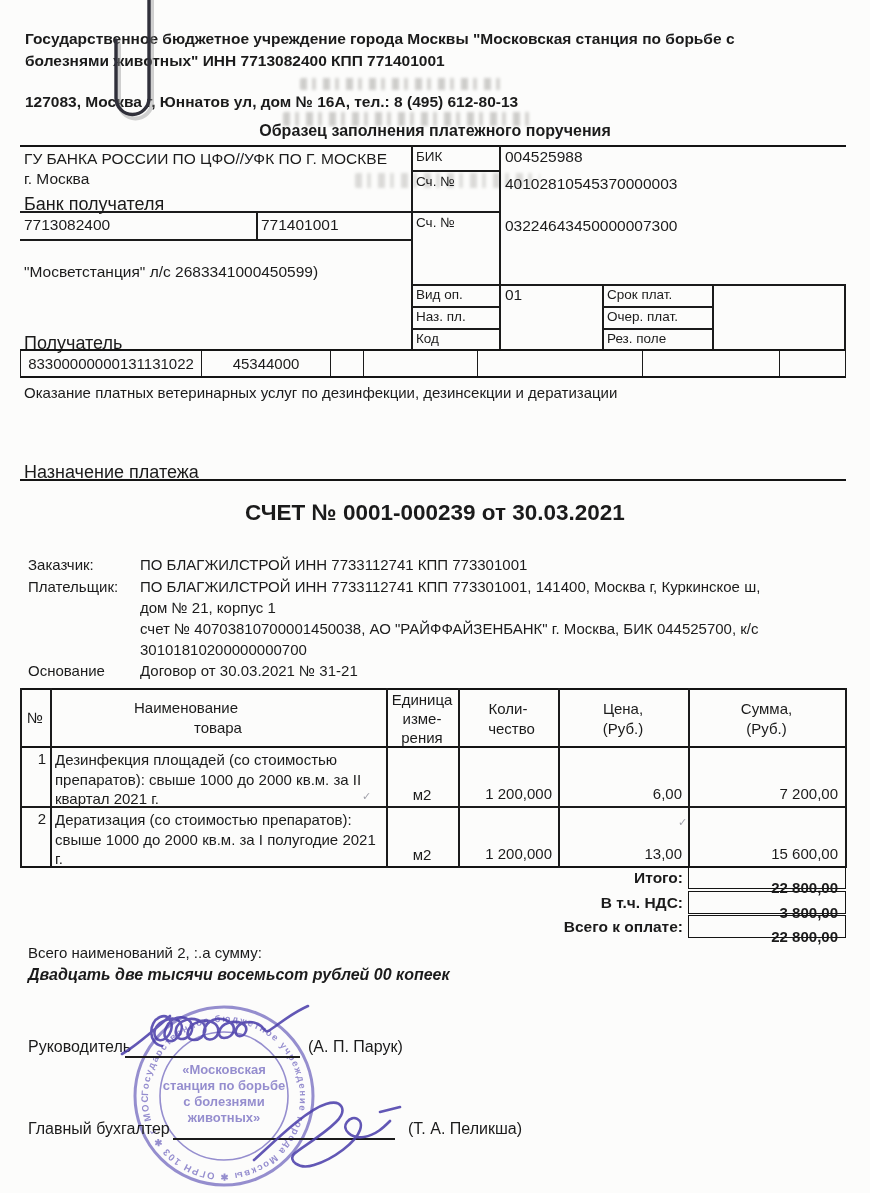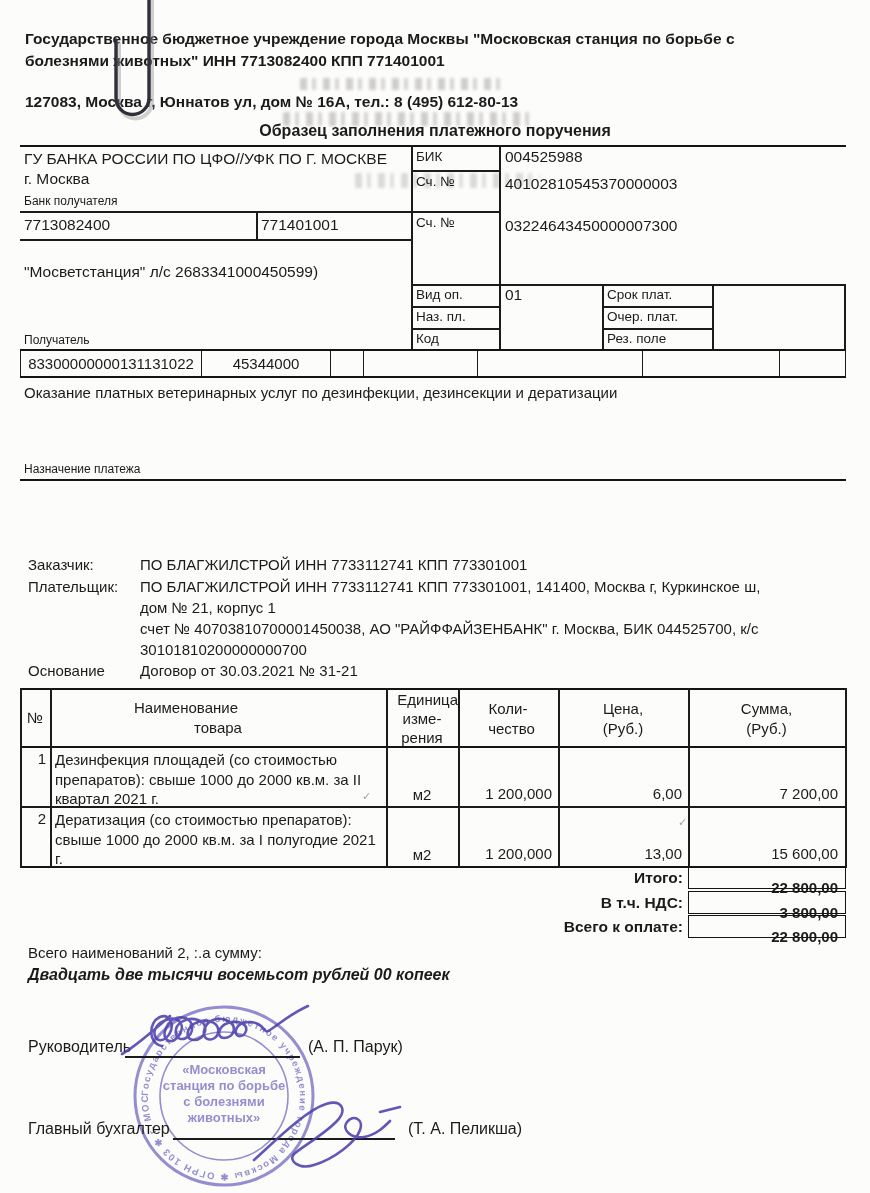--- a/index.html
+++ b/index.html
@@ -1,21 +1,21 @@
 <!DOCTYPE html>
 <html><head>
 <meta charset="utf-8">
 <style>
   * { margin:0; padding:0; box-sizing:border-box; }
   body { font-family:"Liberation Sans", sans-serif; background:#e8e8e6; }
   .page { position:relative; width:870px; height:1193px; margin:0 auto;
           background:#fcfcfb; color:#1b1b1b; overflow:hidden; }
   .t  { position:absolute; font-size:15.5px; white-space:nowrap; }
   .b  { font-weight:bold; }
-  .sm { font-size:12px; }
+  .sm { font-size:18px; }
   .hl { position:absolute; height:1.5px; background:#1b1b1b; }
   .hl2{ position:absolute; height:2.2px; background:#141414; }
   .vl { position:absolute; width:1.5px; background:#1b1b1b; }
   .center { text-align:center; white-space:normal; }
   .wrap { white-space:normal; }
   .kbkrow { position:absolute; left:20px; top:349px; width:826px; height:29px;
             border-top:2.2px solid #141414; border-bottom:2.2px solid #141414;
             border-left:1.5px solid #1b1b1b; border-right:1.5px solid #1b1b1b;
             display:flex; }
   .kbkcell { border-right:1.5px solid #1b1b1b; font-size:15px; text-align:center;
@@ -94,20 +94,21 @@
     <div class="kbkcell" style="width:114px;"></div>
     <div class="kbkcell" style="width:165px;"></div>
     <div class="kbkcell" style="width:137px;"></div>
     <div class="kbkcell"></div>
   </div>
 
   <div class="t" style="left:24px;top:384px;font-size:15px;">Оказание платных ветеринарных услуг по дезинфекции, дезинсекции и дератизации</div>
   <div class="t sm" style="left:24px;top:462px;">Назначение платежа</div>
   <div class="hl2" style="left:20px;top:479px;width:826px;"></div>
 
+  <div class="t b center" style="left:0;top:500px;width:870px;font-size:22.5px;">СЧЕТ № 0001-000239 от 30.03.2021</div>
   <div class="t" style="left:28px;top:556px;font-size:15px;">Заказчик:</div>
   <div class="t" style="left:140px;top:556px;font-size:15px;">ПО БЛАГЖИЛСТРОЙ ИНН 7733112741 КПП 773301001</div>
   <div class="t" style="left:28px;top:578px;font-size:15px;">Плательщик:</div>
   <div class="t" style="left:140px;top:578px;font-size:15px;">ПО БЛАГЖИЛСТРОЙ ИНН 7733112741 КПП 773301001, 141400, Москва г, Куркинское ш,</div>
   <div class="t" style="left:140px;top:599px;font-size:15px;">дом № 21, корпус 1</div>
   <div class="t" style="left:140px;top:620px;font-size:15px;">счет № 40703810700001450038, АО "РАЙФФАЙЗЕНБАНК" г. Москва, БИК 044525700, к/с</div>
   <div class="t" style="left:140px;top:641px;font-size:15px;">30101810200000000700</div>
   <div class="t" style="left:28px;top:662px;font-size:15px;">Основание</div>
   <div class="t" style="left:140px;top:662px;font-size:15px;">Договор от 30.03.2021 № 31-21</div>
 
@@ -119,21 +120,21 @@
   <div class="vl" style="left:50px;top:688px;height:180px;"></div>
   <div class="vl" style="left:386px;top:688px;height:180px;"></div>
   <div class="vl" style="left:458px;top:688px;height:180px;"></div>
   <div class="vl" style="left:558px;top:688px;height:180px;"></div>
   <div class="vl" style="left:688px;top:688px;height:180px;"></div>
   <div class="vl" style="left:845px;top:688px;height:180px;"></div>
 
   <div class="colhead" style="left:20px;top:708px;width:30px;">№</div>
   <div class="colhead" style="left:50px;top:698px;width:272px;">Наименование</div>
   <div class="colhead" style="left:50px;top:718px;width:336px;">товара</div>
-  <div class="colhead" style="left:386px;top:690px;width:72px;text-align:right;">Единица</div>
+  <div class="colhead" style="left:386px;top:690px;width:72px;">Единица</div>
   <div class="colhead" style="left:386px;top:709px;width:72px;">изме-</div>
   <div class="colhead" style="left:386px;top:728px;width:72px;">рения</div>
   <div class="colhead" style="left:458px;top:699px;width:100px;">Коли-</div>
   <div class="colhead" style="left:458px;top:719px;width:100px;padding-left:7px;">чество</div>
   <div class="colhead" style="left:558px;top:699px;width:130px;">Цена,</div>
   <div class="colhead" style="left:558px;top:719px;width:130px;">(Руб.)</div>
   <div class="colhead" style="left:688px;top:699px;width:157px;">Сумма,</div>
   <div class="colhead" style="left:688px;top:719px;width:157px;">(Руб.)</div>
 
   <div class="cellbot" style="left:20px;top:750px;width:26px;">1</div>

